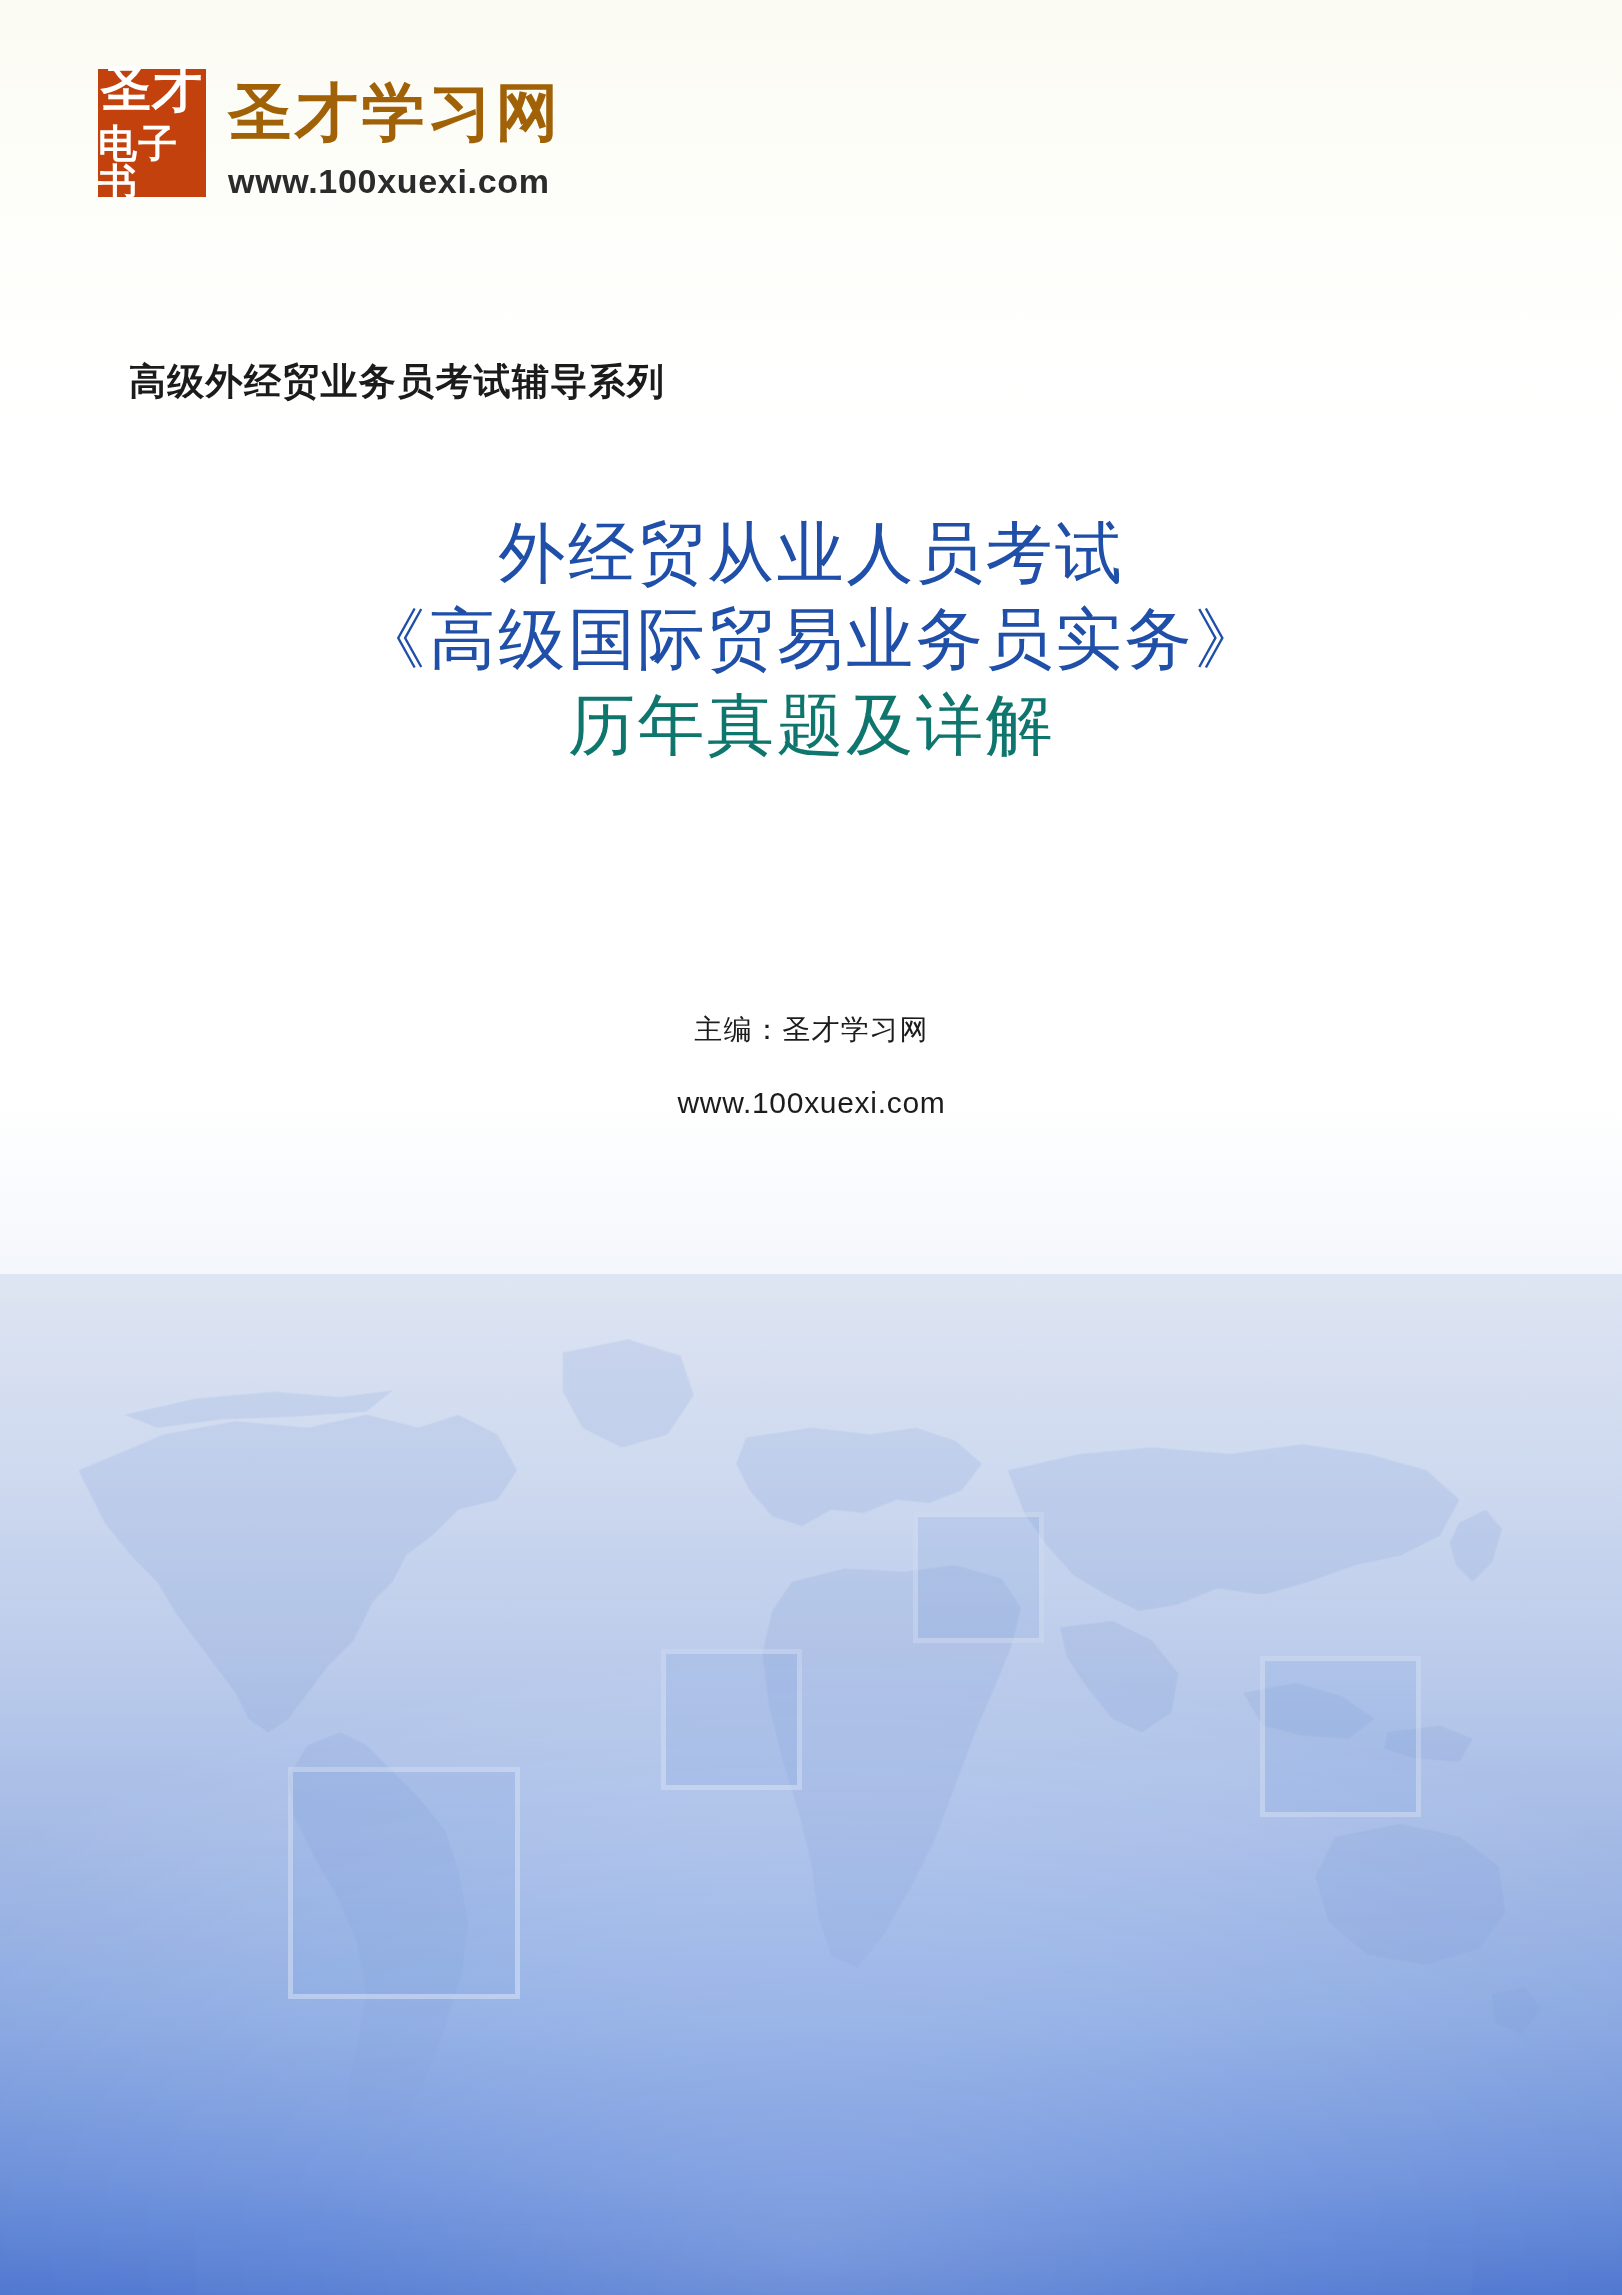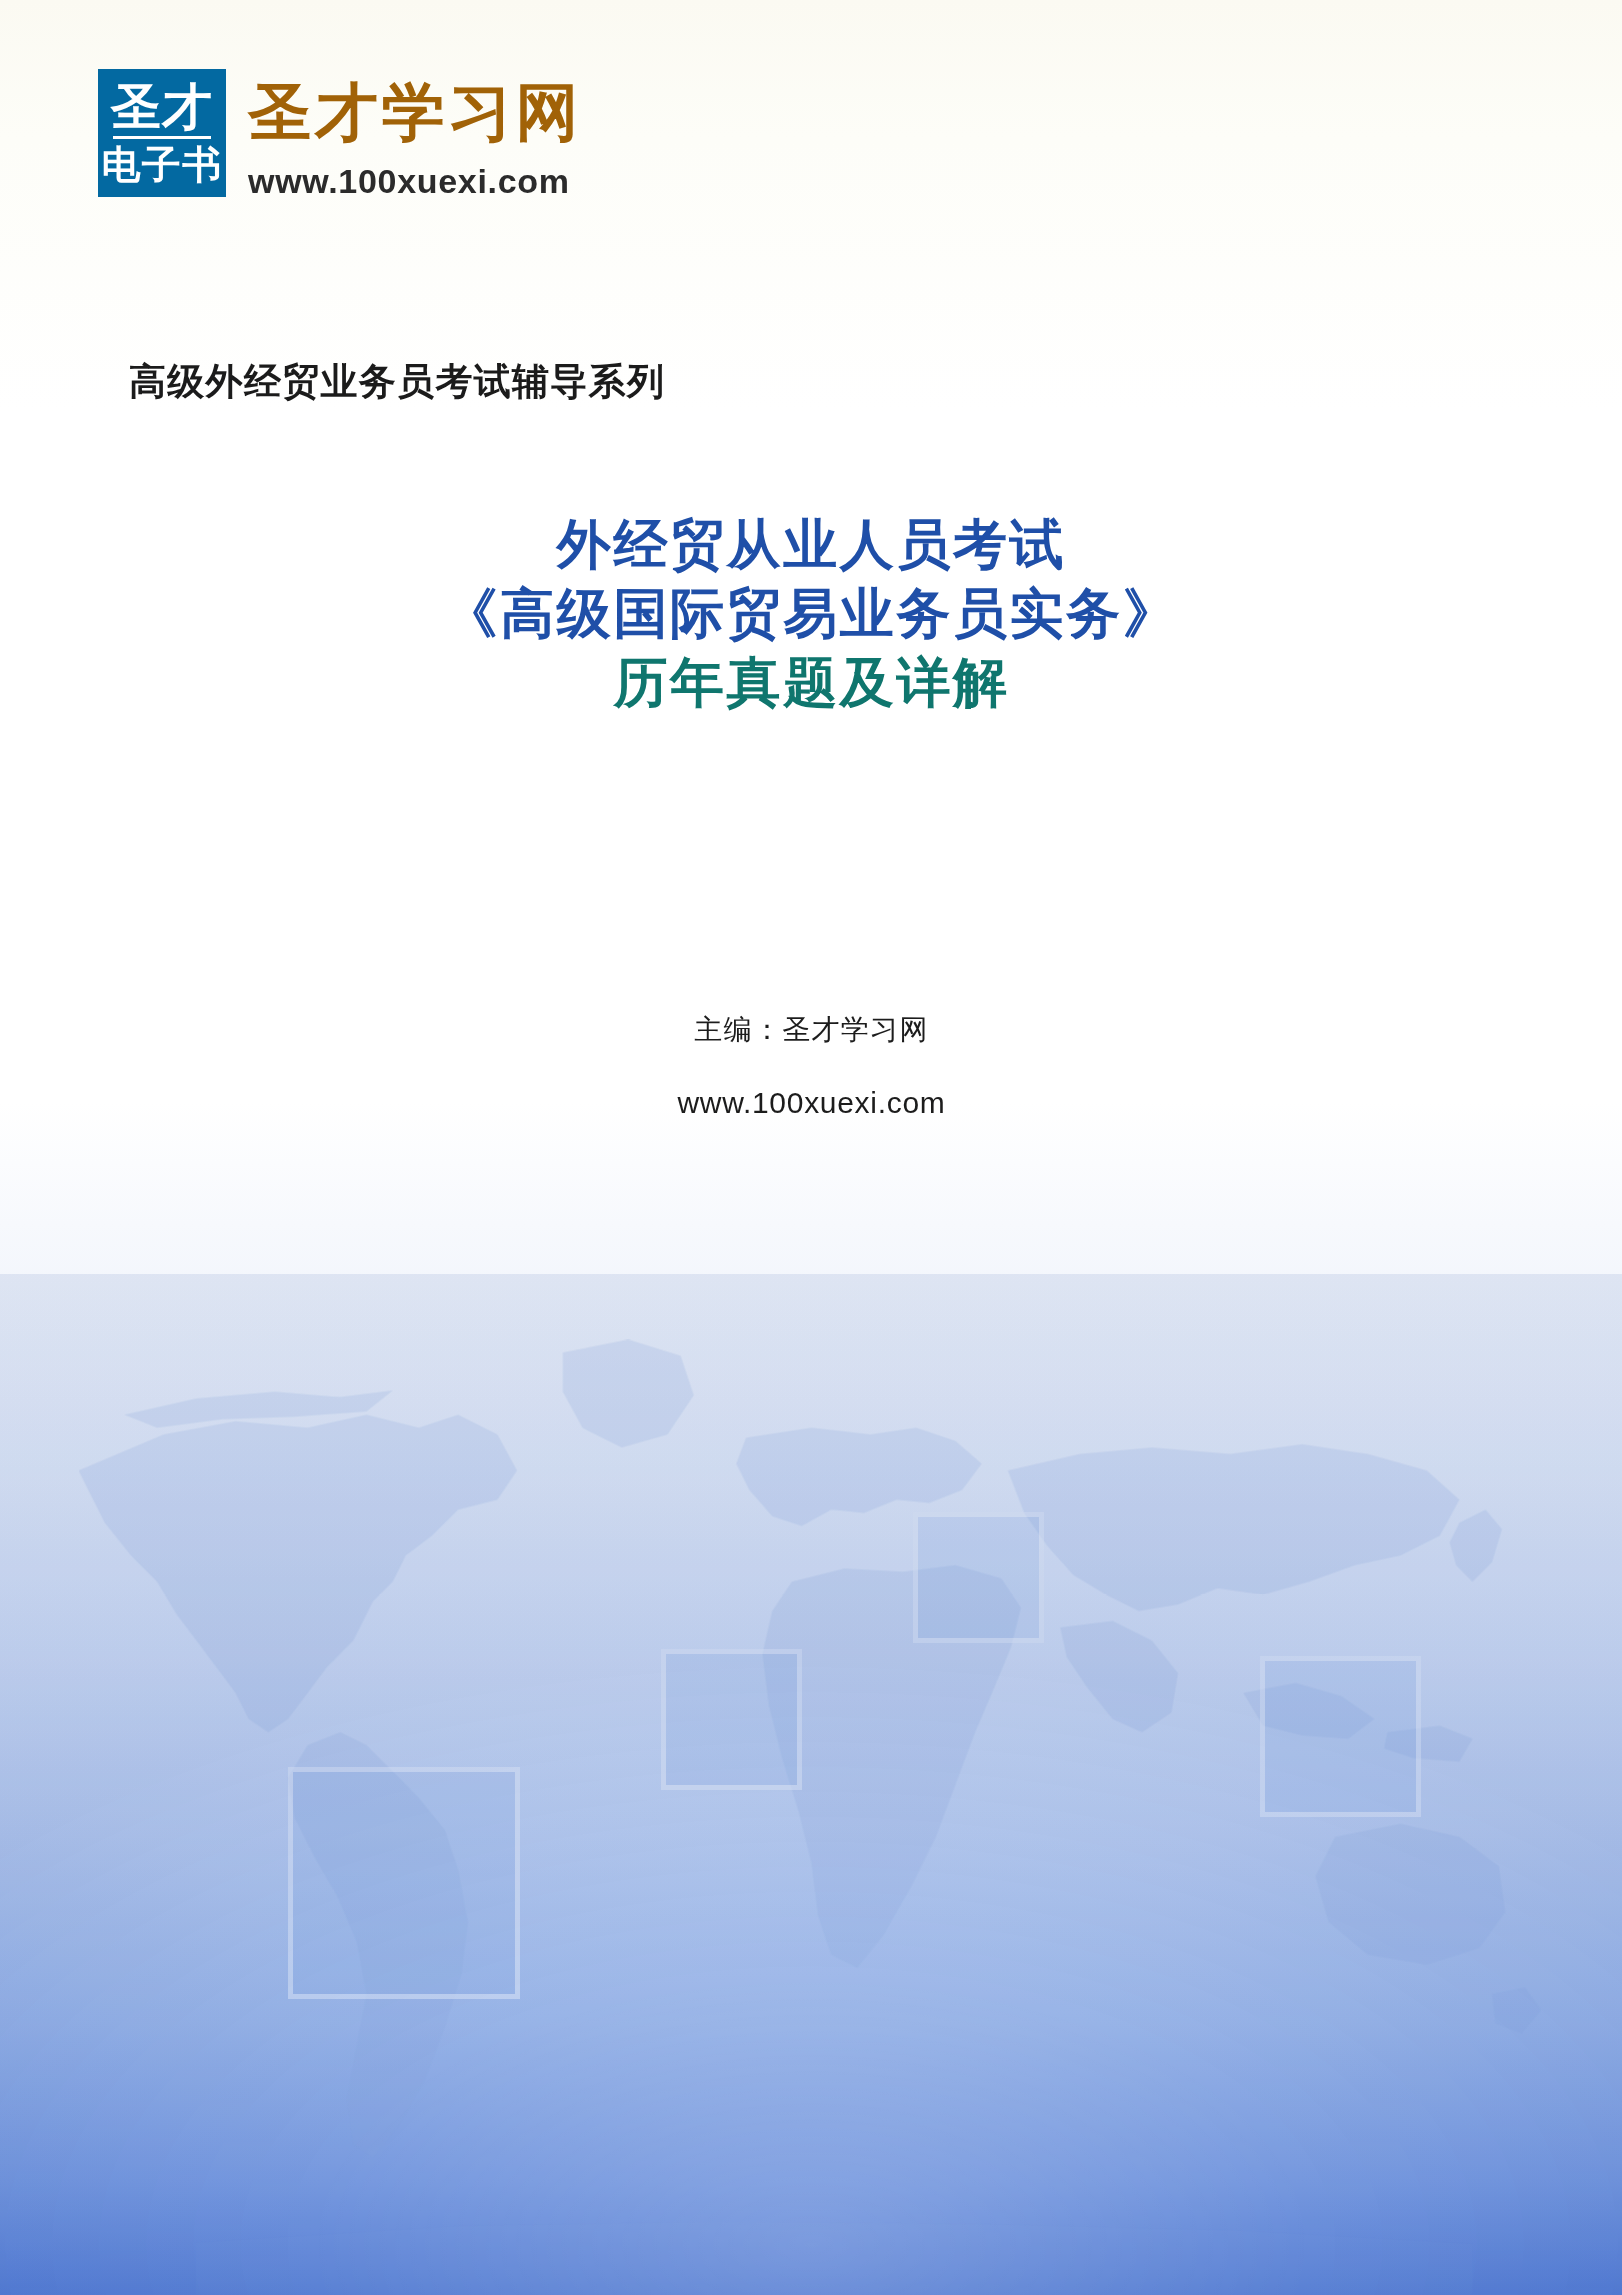--- a/index.html
+++ b/index.html
@@ -74,23 +74,23 @@
 
   
   .logo-wrap {
     position: absolute;
     left: 98px;
     top: 69px;
     display: flex;
     align-items: flex-start;
   }
   .logo-mark {
-    width: 128px;
+    width: 108px;
     height: 128px;
-    background: #0369a1;
+    background: #c2410c;
     display: flex;
     flex-direction: column;
     align-items: center;
     justify-content: center;
     color: #ffffff;
     line-height: 1;
   }
   .logo-mark .lm-top {
     font-size: 50px;
     font-weight: 700;
@@ -141,22 +141,22 @@
 
   
   .title-block {
     position: absolute;
     left: 0;
     right: 0;
     top: 510px;
     text-align: center;
   }
   .title-line {
-    font-size: 54px;
-    font-weight: 700;
+    font-size: 67px;
+    font-weight: 400;
     line-height: 1.28;
     letter-spacing: 2.6px;
     white-space: nowrap;
     text-align: center;
   }
   .title-line.blue { color: #1f4fa8; }
   .title-line.dark { color: #0f766e; }
 
   
   .editor {

